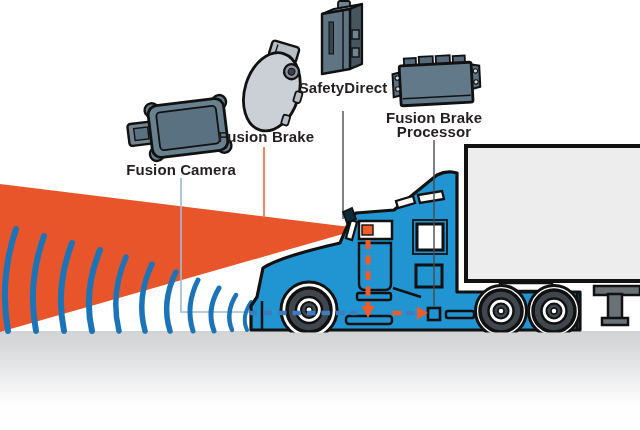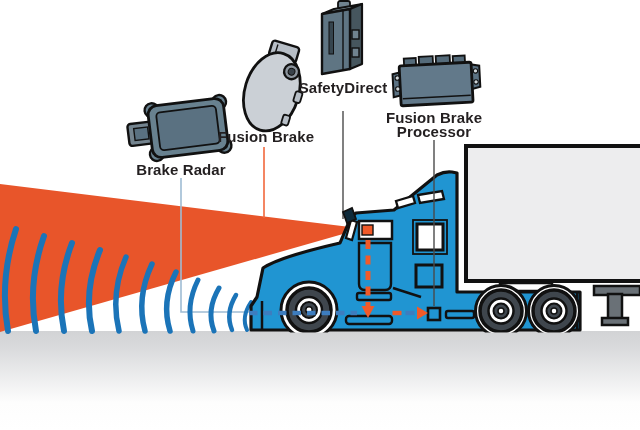--- a/index.html
+++ b/index.html
@@ -181,21 +181,21 @@
     <g fill="#CFD6DA" stroke="#111111" stroke-width="1.1">
       <circle cx="397.5" cy="76" r="2.2"></circle>
         <circle cx="397.5" cy="87" r="2.2"></circle>
       <circle cx="476" cy="73" r="2.2"></circle>
         <circle cx="476" cy="84" r="2.2"></circle>
     </g>
   </g>
 </svg>
 
 <div class="lbl" style="left:181px;top:163px">
-  <span>Brake Radar</span>
+  <span>Fusion Camera</span>
 </div>
 <div class="lbl" style="left:266px;top:130px">
   <span>Fusion Brake</span>
 </div>
 <div class="lbl" style="left:343px;top:81px">
   <div>SafetyDirect</div>
 </div>
 <div class="lbl" style="left:434px;top:111px">
   <div>Fusion Brake</div>
   <div>Processor</div>

